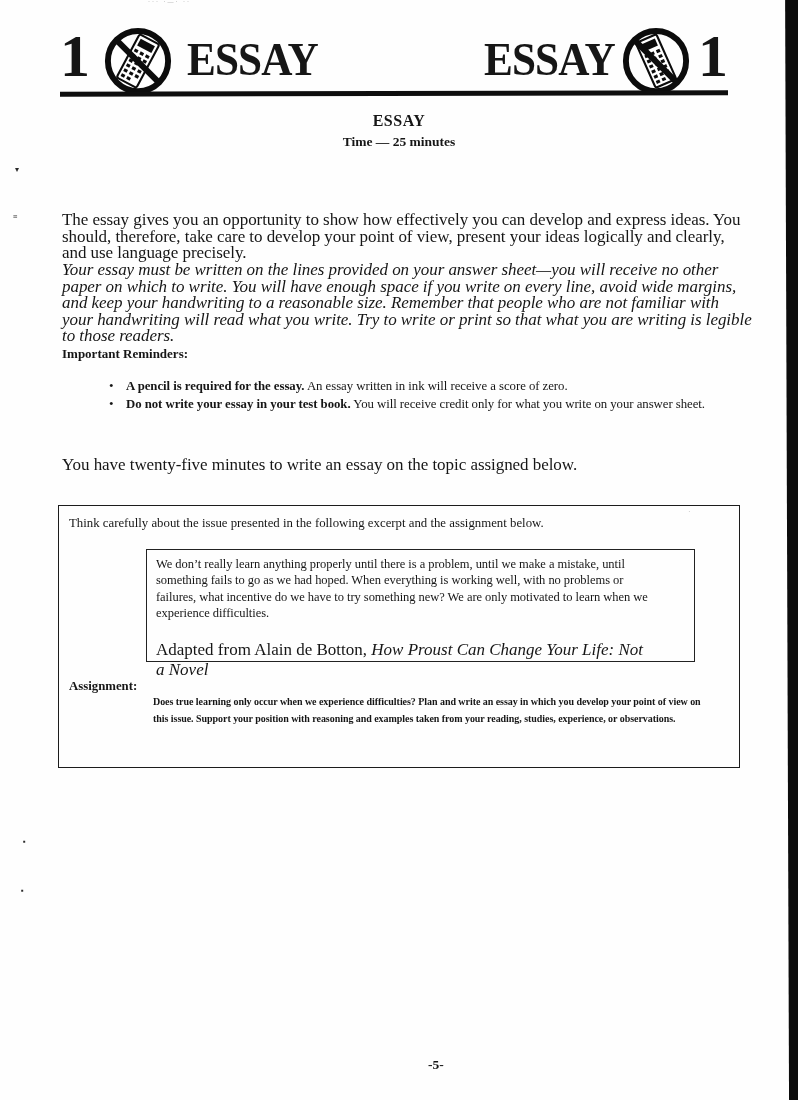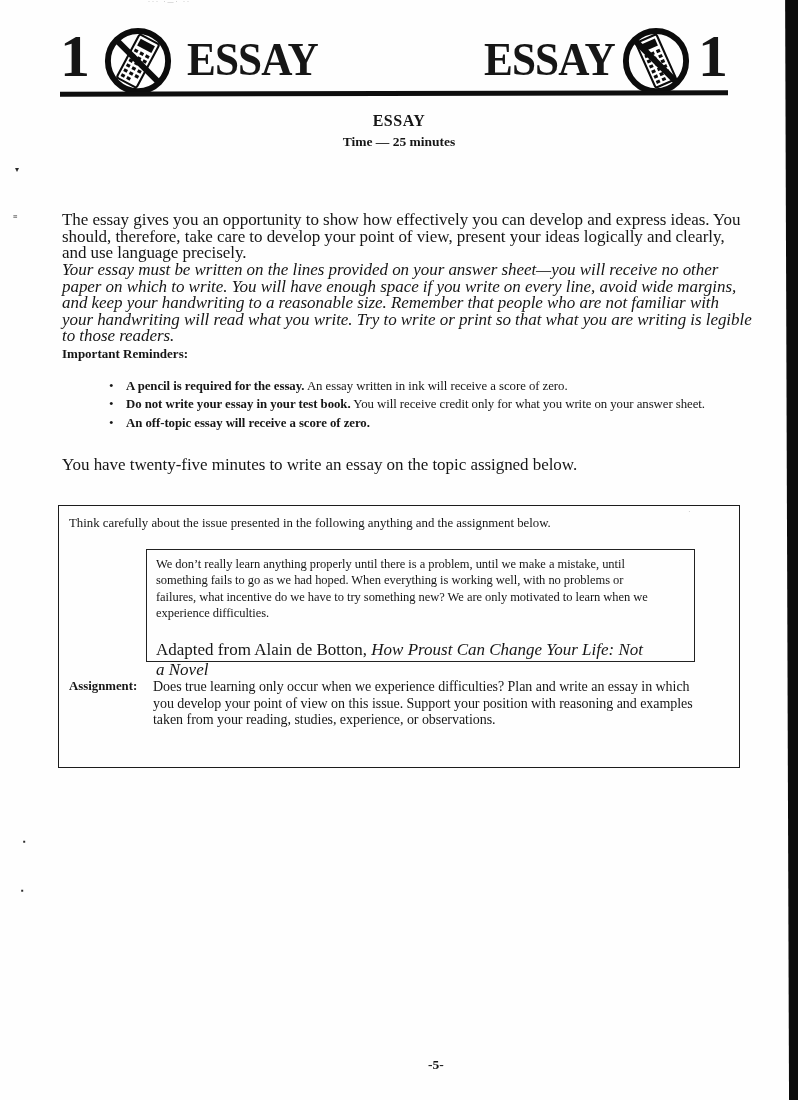--- a/index.html
+++ b/index.html
@@ -75,21 +75,21 @@
   .excerpt-box{
     position:absolute;left:87px;top:43px;width:515px;height:111px;
     border:1.4px solid #222;
     padding-left:32px;
   }
   .excerpt-text{position:absolute;left:9px;top:6px;width:496px;font-size:12.5px;line-height:16.4px;letter-spacing:-.05px;}
   .excerpt-attrib{position:absolute;left:9px;top:90px;width:496px;font-size:17px;}
   .excerpt-attrib .ital{font-style:italic;}
   .assignment-row{position:absolute;left:10px;top:173px;width:660px;}
   .assignment-label{position:absolute;left:0;top:0;font-size:12.8px;font-weight:bold;}
-  .assignment-text{position:absolute;left:84px;top:0;width:548px;font-size:14px;line-height:16.6px;letter-spacing:-.05px;}
+  .assignment-text{position:absolute;left:84px;top:15px;width:548px;font-size:10px;line-height:16.6px;letter-spacing:-.05px;font-weight:bold;}
   
   .page-num{position:absolute;left:428px;top:1057px;font-size:13.5px;font-weight:bold;}
   .top-artifact{position:absolute;left:148px;top:0;width:60px;height:5px;color:#9a9a9a;font-size:6px;line-height:5px;letter-spacing:2px;overflow:hidden;}
 </style>
 </head>
 <body>
 
 <div class="page">
 
   <div class="scan-band"></div>
@@ -177,29 +177,26 @@
 
   <div class="reminders-h">Important Reminders:</div>
 
   <ul class="bullets">
     <li>
       <b>A pencil is required for the essay.</b><span> An essay written in ink will receive a score of zero.</span>
     </li>
     <li>
       <b>Do not write your essay in your test book.</b><span> You will receive credit only for what you write on your answer sheet.</span>
     </li>
-    <li>
-      <b>An off-topic essay will receive a score of zero.</b><span></span>
-    </li>
   </ul>
 
   <div class="para p3">You have twenty-five minutes to write an essay on the topic assigned below.</div>
 
   <div class="prompt-box">
-    <div class="prompt-intro">Think carefully about the issue presented in the following anything and the assignment below.</div>
+    <div class="prompt-intro">Think carefully about the issue presented in the following excerpt and the assignment below.</div>
 
     <div class="excerpt-box">
       <div class="excerpt-text">We don’t really learn anything properly until there is a problem, until we make a mistake, until something fails to go as we had hoped. When everything is working well, with no problems or failures, what incentive do we have to try something new? We are only motivated to learn when we experience difficulties.</div>
       <div class="excerpt-attrib">
         <span>Adapted from Alain de Botton, </span><span class="ital">How Proust Can Change Your Life:  Not a Novel</span>
       </div>
     </div>
 
     <div class="assignment-row">
       <div class="assignment-label">Assignment:</div>

